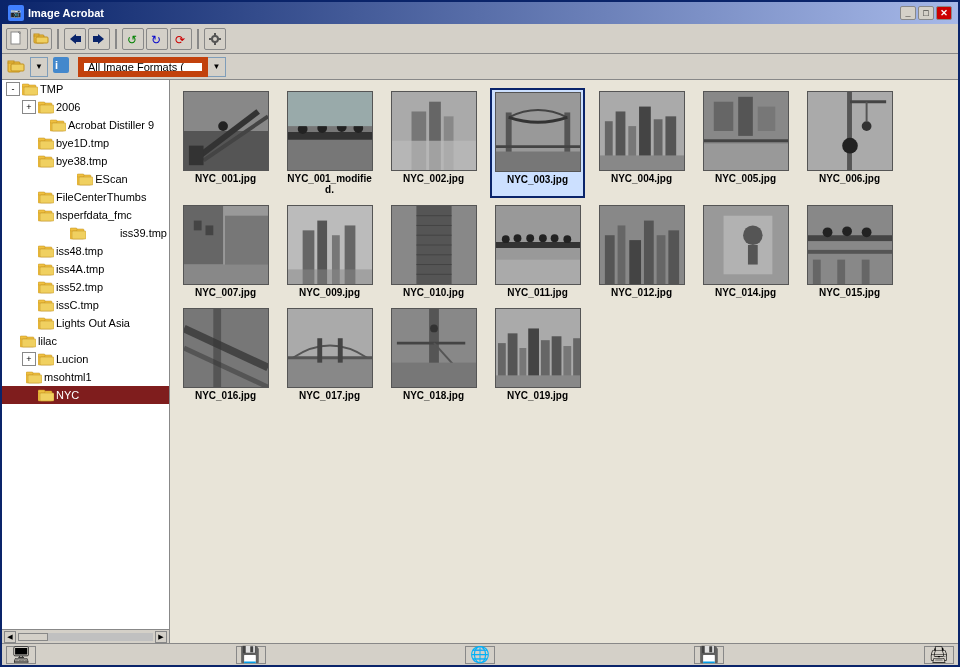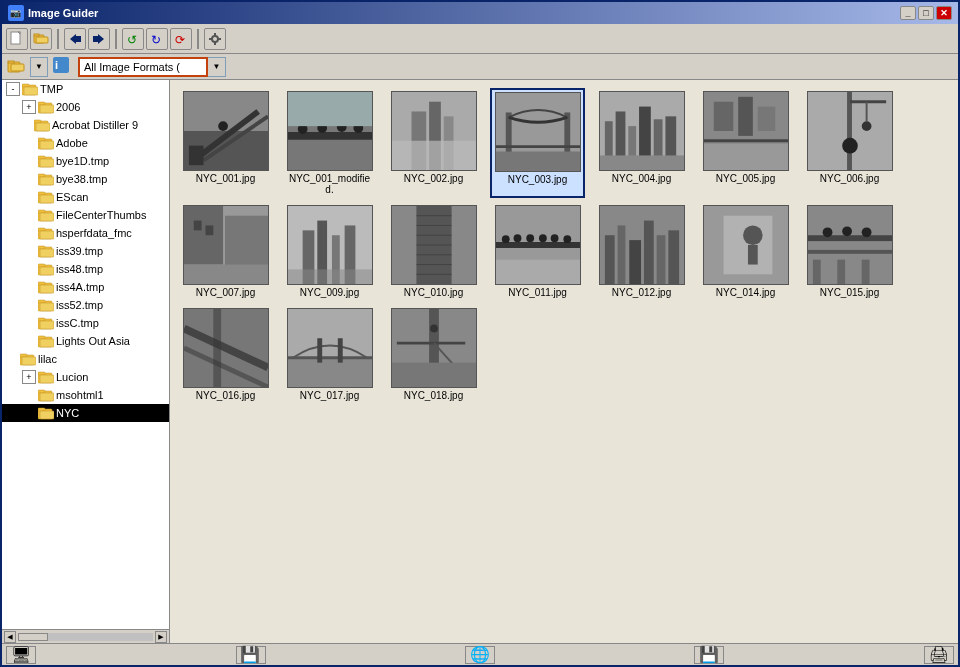--- a/index.html
+++ b/index.html
@@ -156,21 +156,21 @@
       font-size: 8px;
     }
 
     .filter-combo {
       display: flex;
       align-items: center;
     }
 
     .filter-input {
       height: 20px;
-      border: 2px solid #c2410c;
+      border: 6px solid #c2410c;
       background: white;
       padding: 0 4px;
       font-size: 11px;
       width: 130px;
     }
 
     .filter-dropdown {
       width: 18px;
       height: 20px;
       border: 1px solid #7f9db9;
@@ -214,21 +214,21 @@
 
     .tree-item {
       display: flex;
       align-items: center;
       padding: 1px 2px;
       cursor: pointer;
       white-space: nowrap;
       font-size: 11px;
       height: 18px;
     }
-    .tree-item.selected { background: #000000; color: white; }
+    .tree-item.selected { background: #7f1d1d; color: white; }
 
     .tree-expander {
       width: 14px;
       height: 14px;
       border: 1px solid #888;
       background: white;
       display: flex;
       align-items: center;
       justify-content: center;
       font-size: 9px;
@@ -285,20 +285,21 @@
       flex: 1;
       background: #e8e4d8;
       overflow-y: auto;
       padding: 8px;
     }
 
     .grid-inner {
       display: grid;
       grid-template-columns: repeat(7, 100px);
       gap: 4px;
+      font-weight: bold;
     }
 
     .thumb-cell {
       display: flex;
       flex-direction: column;
       align-items: center;
       width: 95px;
       cursor: pointer;
       padding: 2px;
       border: 1px solid transparent;
@@ -364,21 +365,21 @@
 
   </style>
 </head>
 <body>
 
 <div class="window">
 
   <div class="title-bar">
     <div class="title-bar-left">
       <div class="title-icon">📷</div>
-      <span>Image Guider</span>
+      <span>Image Acrobat</span>
     </div>
     <div class="title-controls">
       <div class="title-btn btn-min">_</div>
       <div class="title-btn btn-max">□</div>
       <div class="title-btn btn-close">✕</div>
     </div>
   </div>
 
 
   <div class="toolbar">
@@ -473,57 +474,48 @@
             </div>
             <div class="tree-item" style="padding-left: 20px;">
               <div class="tree-expander">+</div>
               <svg class="folder-svg" viewBox="0 0 16 14" xmlns="http://www.w3.org/2000/svg">
     <rect x="0" y="3" width="14" height="10" rx="1" fill="#f0c040" stroke="#c09020" stroke-width="0.5"></rect>
     <rect x="0" y="2" width="7" height="3" rx="1" fill="#f0c040" stroke="#c09020" stroke-width="0.5"></rect>
     <rect x="2" y="5" width="14" height="8" rx="1" fill="#f0d060" stroke="#c09020" stroke-width="0.5"></rect>
   </svg>
               <span style="margin-left:2px">2006</span>
             </div>
-            <div class="tree-item" style="padding-left: 16px;">
+            <div class="tree-item" style="padding-left: 32px;">
               <div class="tree-expander empty"></div>
               <svg class="folder-svg" viewBox="0 0 16 14" xmlns="http://www.w3.org/2000/svg">
     <rect x="0" y="3" width="14" height="10" rx="1" fill="#f0c040" stroke="#c09020" stroke-width="0.5"></rect>
     <rect x="0" y="2" width="7" height="3" rx="1" fill="#f0c040" stroke="#c09020" stroke-width="0.5"></rect>
     <rect x="2" y="5" width="14" height="8" rx="1" fill="#f0d060" stroke="#c09020" stroke-width="0.5"></rect>
   </svg>
               <span style="margin-left:2px">Acrobat Distiller 9</span>
             </div>
             <div class="tree-item" style="padding-left: 20px;">
               <div class="tree-expander empty"></div>
               <svg class="folder-svg" viewBox="0 0 16 14" xmlns="http://www.w3.org/2000/svg">
     <rect x="0" y="3" width="14" height="10" rx="1" fill="#f0c040" stroke="#c09020" stroke-width="0.5"></rect>
     <rect x="0" y="2" width="7" height="3" rx="1" fill="#f0c040" stroke="#c09020" stroke-width="0.5"></rect>
     <rect x="2" y="5" width="14" height="8" rx="1" fill="#f0d060" stroke="#c09020" stroke-width="0.5"></rect>
   </svg>
-              <span style="margin-left:2px">Adobe</span>
-            </div>
-            <div class="tree-item" style="padding-left: 20px;">
-              <div class="tree-expander empty"></div>
-              <svg class="folder-svg" viewBox="0 0 16 14" xmlns="http://www.w3.org/2000/svg">
-    <rect x="0" y="3" width="14" height="10" rx="1" fill="#f0c040" stroke="#c09020" stroke-width="0.5"></rect>
-    <rect x="0" y="2" width="7" height="3" rx="1" fill="#f0c040" stroke="#c09020" stroke-width="0.5"></rect>
-    <rect x="2" y="5" width="14" height="8" rx="1" fill="#f0d060" stroke="#c09020" stroke-width="0.5"></rect>
-  </svg>
               <span style="margin-left:2px">bye1D.tmp</span>
             </div>
             <div class="tree-item" style="padding-left: 20px;">
               <div class="tree-expander empty"></div>
               <svg class="folder-svg" viewBox="0 0 16 14" xmlns="http://www.w3.org/2000/svg">
     <rect x="0" y="3" width="14" height="10" rx="1" fill="#f0c040" stroke="#c09020" stroke-width="0.5"></rect>
     <rect x="0" y="2" width="7" height="3" rx="1" fill="#f0c040" stroke="#c09020" stroke-width="0.5"></rect>
     <rect x="2" y="5" width="14" height="8" rx="1" fill="#f0d060" stroke="#c09020" stroke-width="0.5"></rect>
   </svg>
               <span style="margin-left:2px">bye38.tmp</span>
             </div>
-            <div class="tree-item" style="padding-left: 20px;">
+            <div class="tree-item" style="padding-left: 20px; justify-content: center;">
               <div class="tree-expander empty"></div>
               <svg class="folder-svg" viewBox="0 0 16 14" xmlns="http://www.w3.org/2000/svg">
     <rect x="0" y="3" width="14" height="10" rx="1" fill="#f0c040" stroke="#c09020" stroke-width="0.5"></rect>
     <rect x="0" y="2" width="7" height="3" rx="1" fill="#f0c040" stroke="#c09020" stroke-width="0.5"></rect>
     <rect x="2" y="5" width="14" height="8" rx="1" fill="#f0d060" stroke="#c09020" stroke-width="0.5"></rect>
   </svg>
               <span style="margin-left:2px">EScan</span>
             </div>
             <div class="tree-item" style="padding-left: 20px;">
               <div class="tree-expander empty"></div>
@@ -536,21 +528,21 @@
             </div>
             <div class="tree-item" style="padding-left: 20px;">
               <div class="tree-expander empty"></div>
               <svg class="folder-svg" viewBox="0 0 16 14" xmlns="http://www.w3.org/2000/svg">
     <rect x="0" y="3" width="14" height="10" rx="1" fill="#f0c040" stroke="#c09020" stroke-width="0.5"></rect>
     <rect x="0" y="2" width="7" height="3" rx="1" fill="#f0c040" stroke="#c09020" stroke-width="0.5"></rect>
     <rect x="2" y="5" width="14" height="8" rx="1" fill="#f0d060" stroke="#c09020" stroke-width="0.5"></rect>
   </svg>
               <span style="margin-left:2px">hsperfdata_fmc</span>
             </div>
-            <div class="tree-item" style="padding-left: 20px;">
+            <div class="tree-item" style="padding-left: 20px; justify-content: space-between;">
               <div class="tree-expander empty"></div>
               <svg class="folder-svg" viewBox="0 0 16 14" xmlns="http://www.w3.org/2000/svg">
     <rect x="0" y="3" width="14" height="10" rx="1" fill="#f0c040" stroke="#c09020" stroke-width="0.5"></rect>
     <rect x="0" y="2" width="7" height="3" rx="1" fill="#f0c040" stroke="#c09020" stroke-width="0.5"></rect>
     <rect x="2" y="5" width="14" height="8" rx="1" fill="#f0d060" stroke="#c09020" stroke-width="0.5"></rect>
   </svg>
               <span style="margin-left:2px">iss39.tmp</span>
             </div>
             <div class="tree-item" style="padding-left: 20px;">
               <div class="tree-expander empty"></div>
@@ -608,21 +600,21 @@
             </div>
             <div class="tree-item" style="padding-left: 20px;">
               <div class="tree-expander">+</div>
               <svg class="folder-svg" viewBox="0 0 16 14" xmlns="http://www.w3.org/2000/svg">
     <rect x="0" y="3" width="14" height="10" rx="1" fill="#f0c040" stroke="#c09020" stroke-width="0.5"></rect>
     <rect x="0" y="2" width="7" height="3" rx="1" fill="#f0c040" stroke="#c09020" stroke-width="0.5"></rect>
     <rect x="2" y="5" width="14" height="8" rx="1" fill="#f0d060" stroke="#c09020" stroke-width="0.5"></rect>
   </svg>
               <span style="margin-left:2px">Lucion</span>
             </div>
-            <div class="tree-item" style="padding-left: 20px;">
+            <div class="tree-item" style="padding-left: 8px;">
               <div class="tree-expander empty"></div>
               <svg class="folder-svg" viewBox="0 0 16 14" xmlns="http://www.w3.org/2000/svg">
     <rect x="0" y="3" width="14" height="10" rx="1" fill="#f0c040" stroke="#c09020" stroke-width="0.5"></rect>
     <rect x="0" y="2" width="7" height="3" rx="1" fill="#f0c040" stroke="#c09020" stroke-width="0.5"></rect>
     <rect x="2" y="5" width="14" height="8" rx="1" fill="#f0d060" stroke="#c09020" stroke-width="0.5"></rect>
   </svg>
               <span style="margin-left:2px">msohtml1</span>
             </div>
             <div class="tree-item selected" style="padding-left: 20px;">
               <div class="tree-expander empty"></div>
@@ -871,20 +863,37 @@
       <rect width="86" height="80" fill="#888"></rect>
       <rect x="38" y="0" width="10" height="80" fill="#555"></rect>
       <line x1="5" y1="35" x2="75" y2="35" stroke="#444" stroke-width="3"></line>
       <line x1="43" y1="35" x2="70" y2="65" stroke="#555" stroke-width="2"></line>
       <circle cx="43" cy="20" r="4" fill="#333"></circle>
       <rect x="0" y="55" width="86" height="25" fill="#777"></rect>
     </svg>
             </div>
             <div class="thumb-label">NYC_018.jpg</div>
           </div>
+          <div class="thumb-cell">
+            <div class="thumb-img">
+    <svg width="86" height="80" viewBox="0 0 86 80" xmlns="http://www.w3.org/2000/svg">
+      <rect width="86" height="80" fill="#aaa"></rect>
+      <rect x="2" y="35" width="8" height="45" fill="#666"></rect>
+      <rect x="12" y="25" width="10" height="55" fill="#555"></rect>
+      <rect x="24" y="40" width="7" height="40" fill="#777"></rect>
+      <rect x="33" y="20" width="11" height="60" fill="#444"></rect>
+      <rect x="46" y="32" width="9" height="48" fill="#666"></rect>
+      <rect x="57" y="28" width="10" height="52" fill="#555"></rect>
+      <rect x="69" y="38" width="8" height="42" fill="#777"></rect>
+      <rect x="79" y="30" width="7" height="50" fill="#666"></rect>
+      <rect x="0" y="68" width="86" height="12" fill="#888"></rect>
+    </svg>
+            </div>
+            <div class="thumb-label">NYC_019.jpg</div>
+          </div>
         </div>
     </div>
   </div>
 
   <div class="status-bar">
     <div class="status-panel">
       <span class="status-icon">🖥</span>
     </div>
     <div style="flex:1"></div>
     <div class="status-panel">

